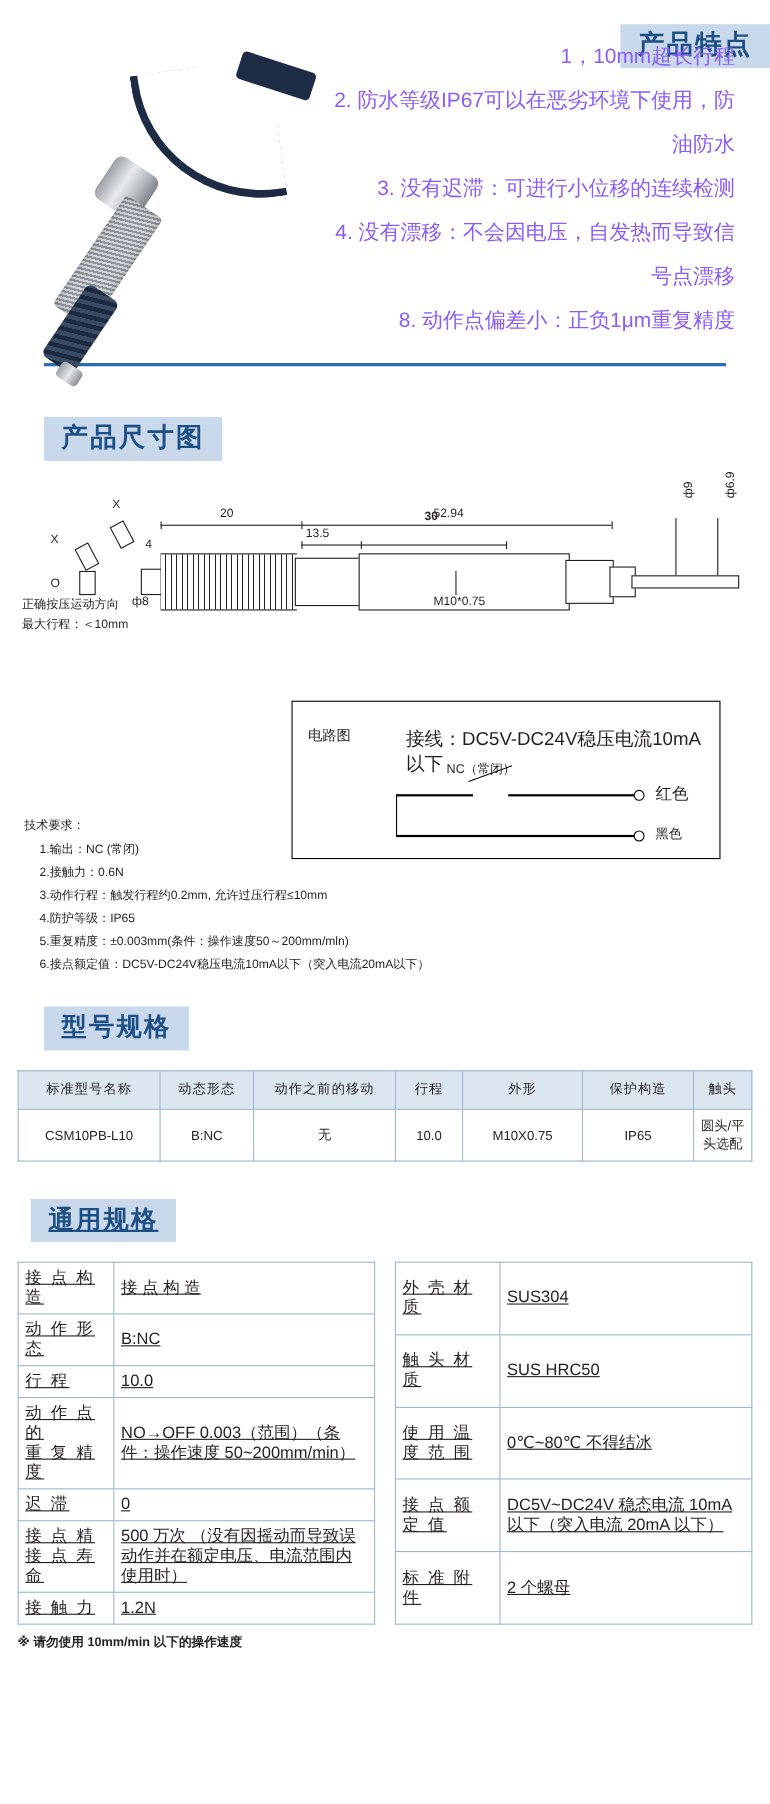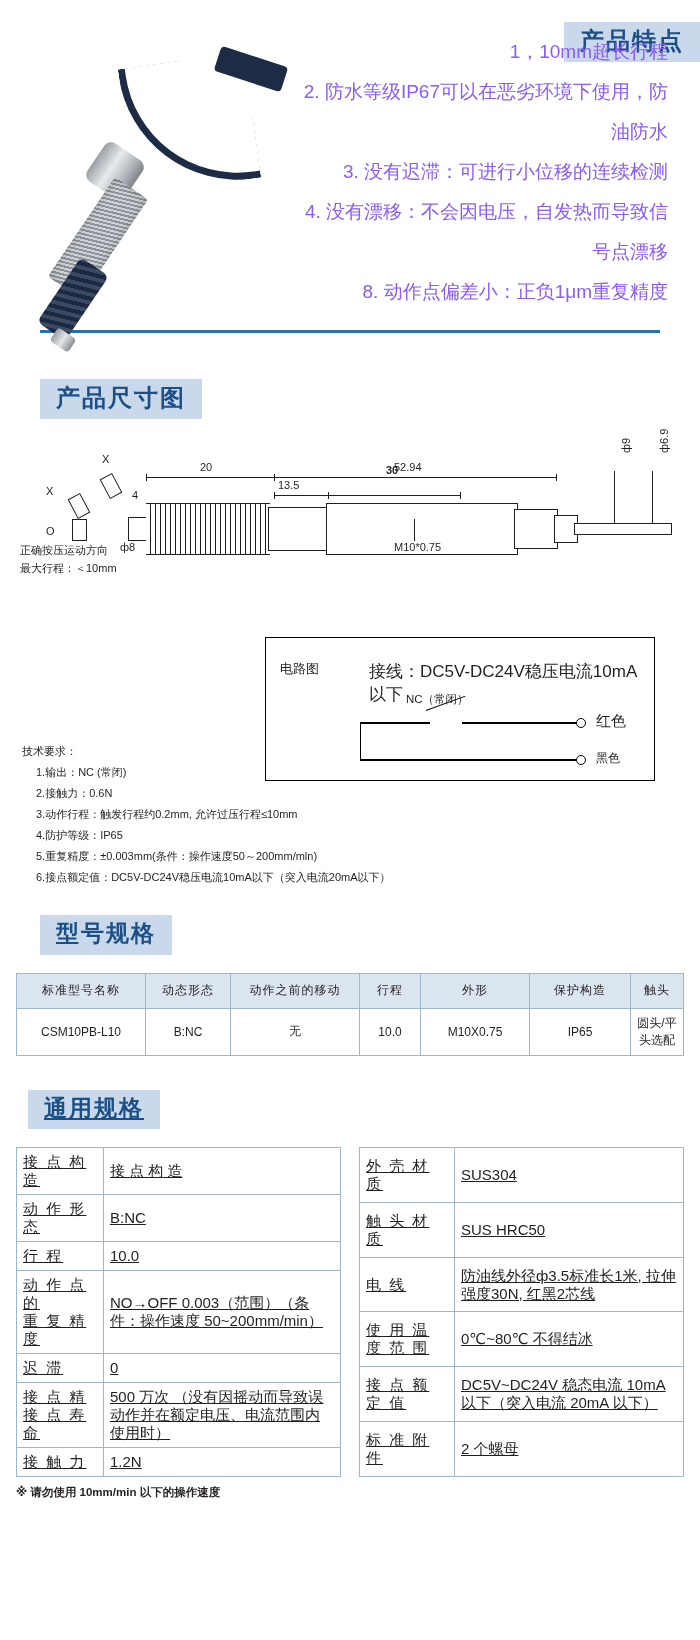--- a/index.html
+++ b/index.html
@@ -341,24 +341,20 @@
         <tbody>
           <tr>
             <td class="k2">外 壳 材 质</td>
             <td>SUS304</td>
           </tr>
           <tr>
             <td class="k2">触 头 材 质</td>
             <td>SUS HRC50</td>
           </tr>
           <tr>
-            <td class="k2">电      线</td>
-            <td>防油线外径ф3.5标准长1米, 拉伸强度30N, 红黑2芯线</td>
-          </tr>
-          <tr>
             <td class="k2" style="white-space:pre-line">使 用 温
 度 范 围</td>
             <td>0℃~80℃ 不得结冰</td>
           </tr>
           <tr>
             <td class="k2">接 点 额 定 值</td>
             <td>DC5V~DC24V 稳态电流 10mA 以下（突入电流 20mA 以下）</td>
           </tr>
           <tr>
             <td class="k2">标 准 附 件</td>

